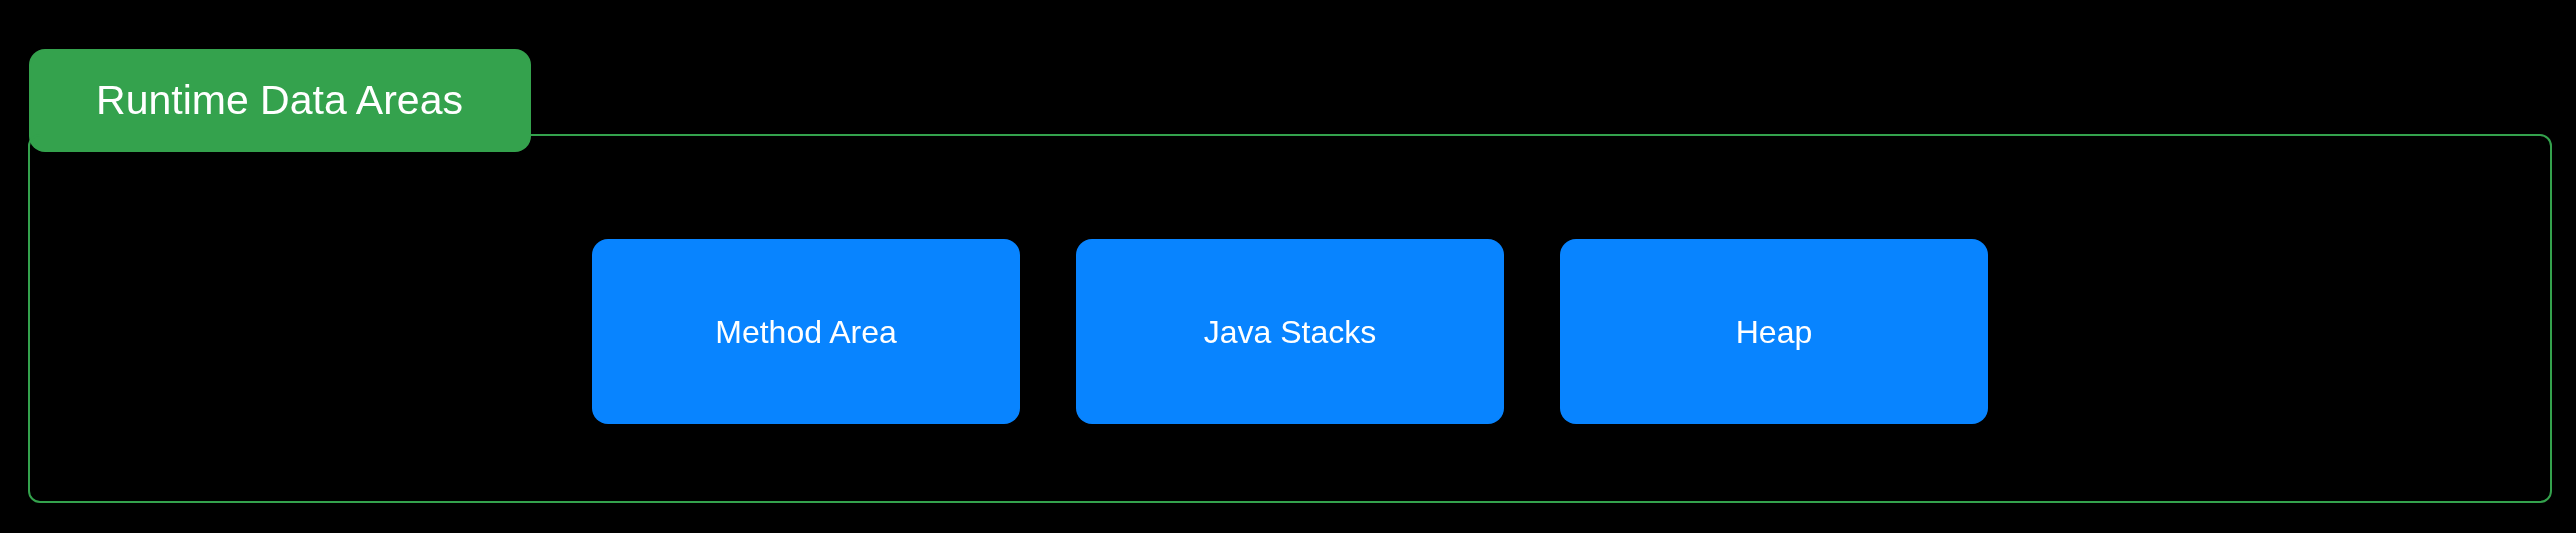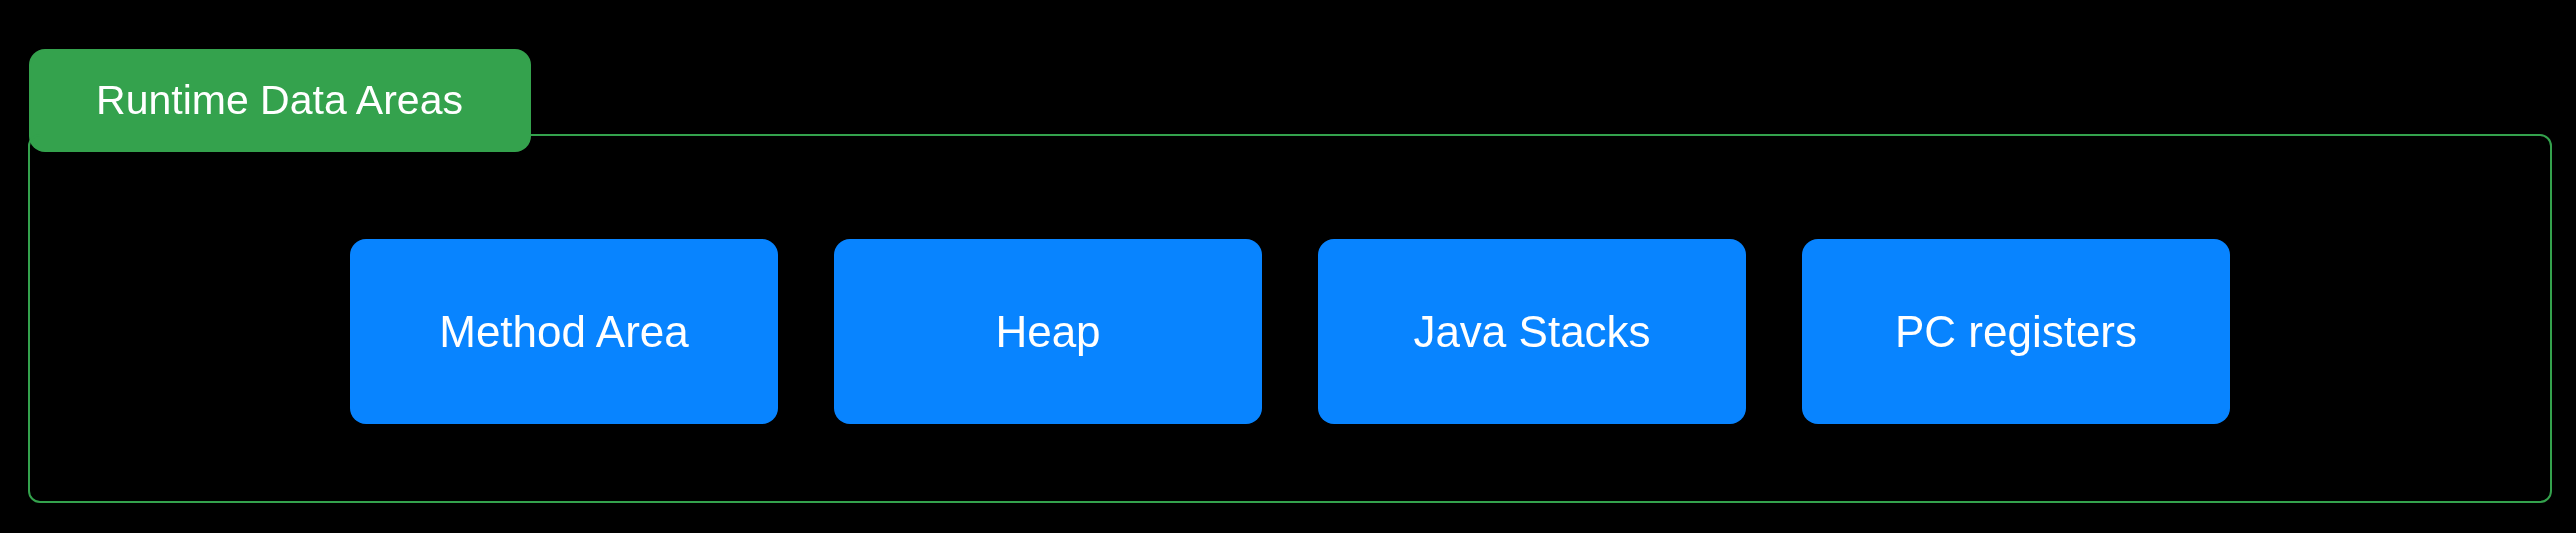--- a/index.html
+++ b/index.html
@@ -56,49 +56,46 @@
     width: 428px;
     height: 185px;
     background: var(--box-bg, #0884FF);
     border-radius: 16px;
     display: flex;
     align-items: center;
     justify-content: center;
   }
   .node-label {
     color: var(--text, #FFFFFF);
-    font-size: 44px;
+    font-size: 32px;
     line-height: 1;
     white-space: nowrap;
   }
 </style>
 </head>
 <body>
 
 <div class="stage">
 
   <div class="tab">
     <span class="tab-label">Runtime Data Areas</span>
   </div>
 
   <div class="container">
 
     <div class="node-box">
       <span class="node-label">Method Area</span>
     </div>
 
     <div class="node-box">
-      <span class="node-label">Heap</span>
-    </div>
-
-    <div class="node-box">
       <span class="node-label">Java Stacks</span>
     </div>
 
     <div class="node-box">
-      <span class="node-label">PC registers</span>
+      <span class="node-label">Heap</span>
     </div>
+
 
 
   </div>
 
 </div>
 
 
 </body></html>

